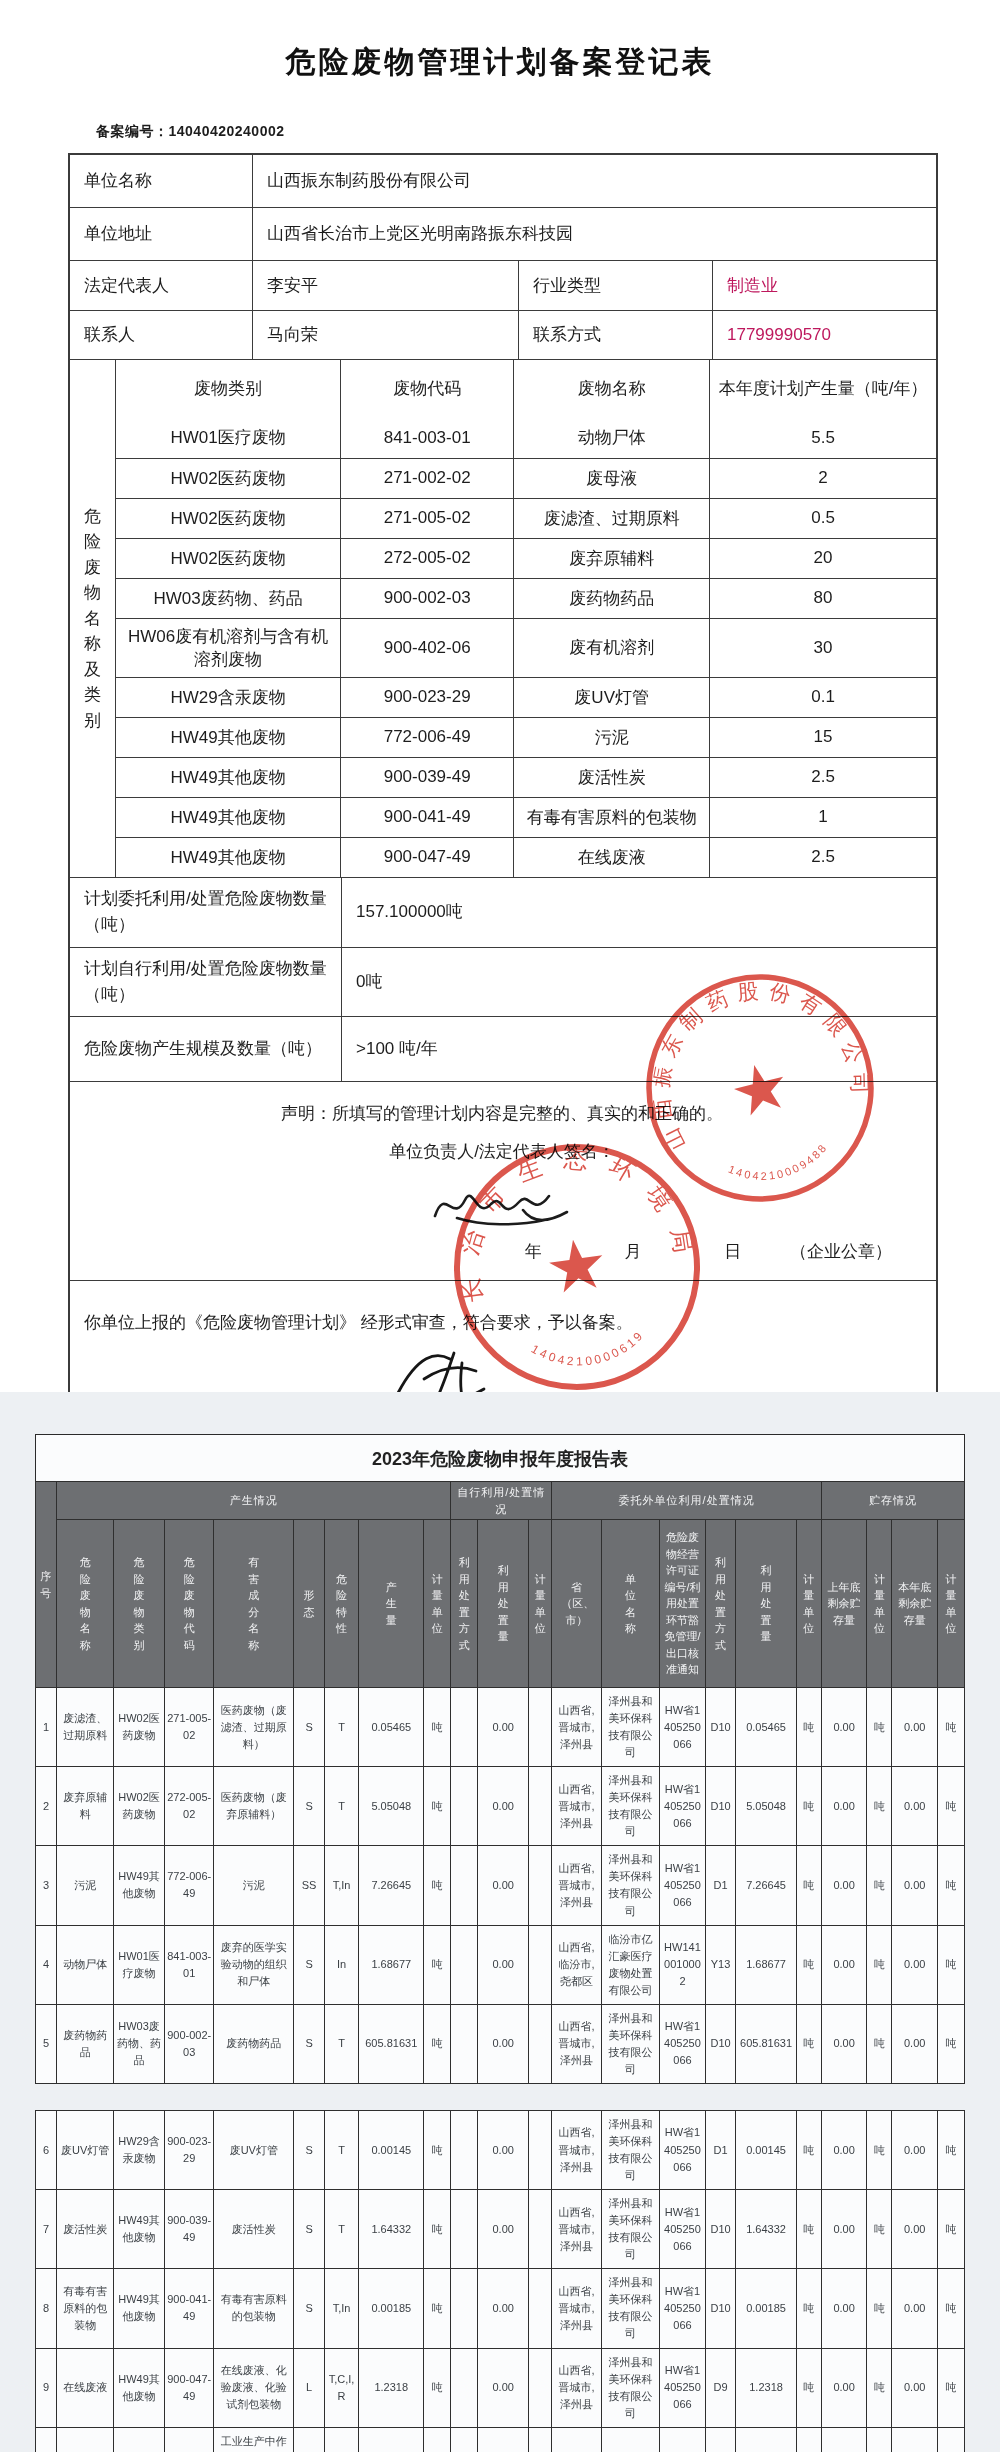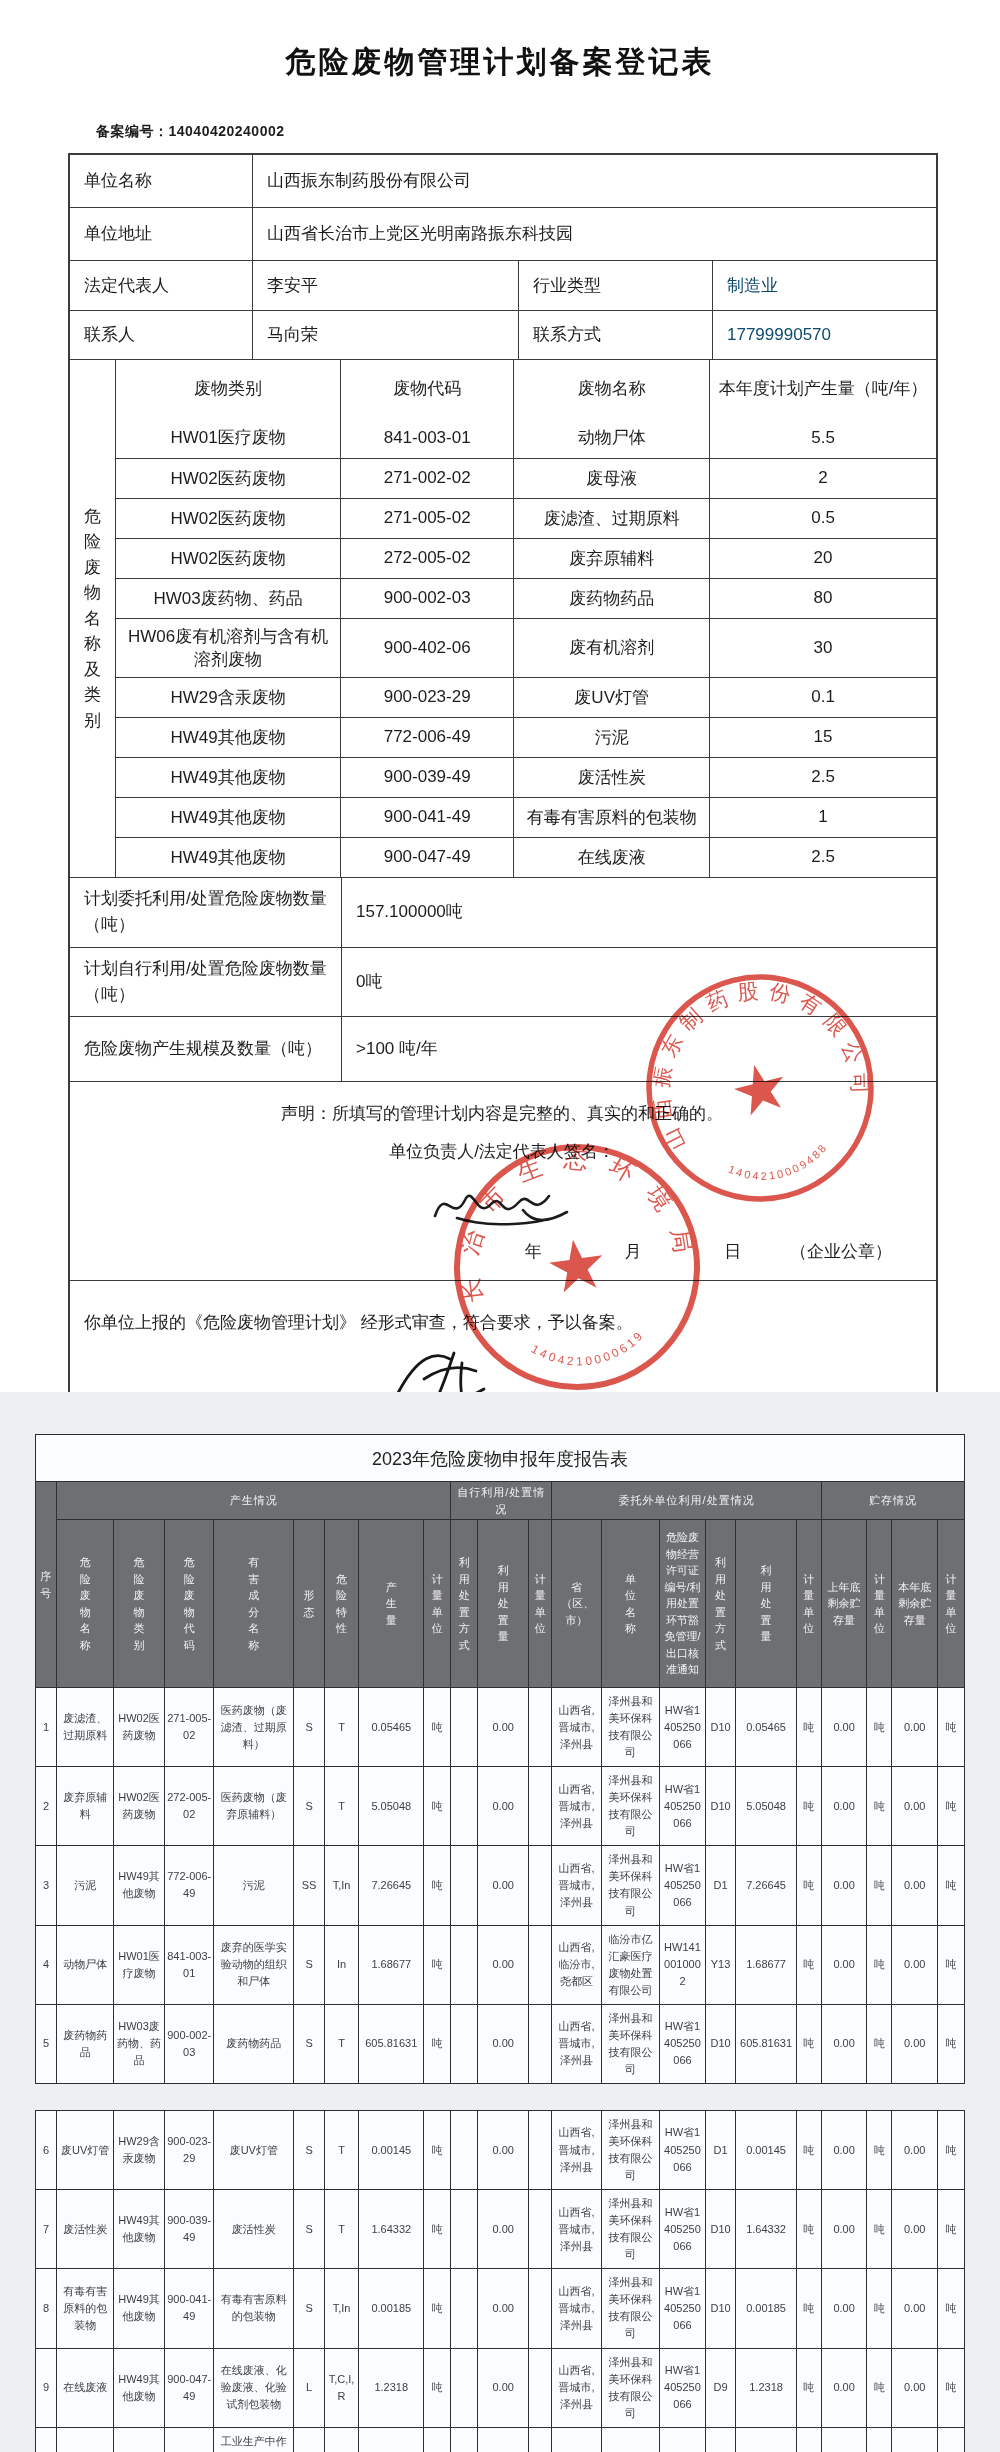--- a/index.html
+++ b/index.html
@@ -19,21 +19,21 @@
   .frow { display:flex; align-items:stretch; border-bottom:1.5px solid #3b3b3b; }
   .frow:last-child { border-bottom:none; }
   .fcell { border-right:1.5px solid #3b3b3b; padding:8px 14px; display:flex; align-items:center; font-size:17px; line-height:1.4; }
   .fcell:last-child { border-right:none; }
   .lab  { width:183px; flex:none; }
   .val  { flex:1; }
   .val2 { width:266px; flex:none; }
   .lab2 { width:194px; flex:none; }
   .lab3 { width:272px; flex:none; line-height:1.55; }
   .h52 { min-height:52px; } .h49 { min-height:49px; } .h48 { min-height:48px; } .h64 { min-height:64px; }
-  .light { color:#0c4a6e; }
+  .light { color:#be185d; }
 
   
   .waste { display:flex; align-items:stretch; }
   .waste-label { width:46px; flex:none; border-right:1.5px solid #3b3b3b;
     display:flex; align-items:center; justify-content:center; text-align:center;
     font-size:17px; line-height:1.5; padding:6px 15px; }
   .waste-table { flex:1; border-collapse:collapse; table-layout:fixed; font-size:17px; }
   .waste-table th, .waste-table td { border:1.5px solid #3b3b3b; text-align:center; vertical-align:middle; padding:6px 4px; font-weight:normal; }
   .waste-table th { height:58px; line-height:1.45; }
   .waste-table td { height:40px; }
@@ -57,21 +57,21 @@
   .r10-dates .dline .d { margin-left:72px; }
   .r10-dates .dline .note { margin-left:40px; }
 
   
   .seal { position:absolute; mix-blend-mode:multiply; opacity:0.85; }
   .seal-company { left:640px; top:968px; width:240px; height:240px; color:#d5392e; transform:rotate(-14deg); }
   .seal-dept { left:448px; top:1138px; width:258px; height:258px; color:#d5392e; transform:rotate(-8deg); }
 
   
   .sheet2 { position:relative; width:1000px; height:1060px; background:#edf0f3; padding:42px 32px 28px; }
-  .report-title { text-align:center; font-size:18px; font-weight:normal; color:#222;
+  .report-title { text-align:center; font-size:18px; font-weight:bold; color:#222;
     background:#fbfcfd; border:1.5px solid #2a2a2a; border-bottom:none; width:930px; margin:0 auto; padding:12px 0 10px; }
   .rtable { width:930px; margin:0 auto; border-collapse:collapse; table-layout:fixed;
     background:#fbfcfd; font-size:11px; border:1.5px solid #2a2a2a; }
   .rtable th, .rtable td { border:1px solid #2f2f2f; text-align:center; vertical-align:middle; word-break:break-all; }
   .rtable th { background:#6d6f72; color:#f2f3f4; font-weight:normal; padding:3px 1px; line-height:1.5; }
   .rtable .group-row th { height:24px; padding:2px; letter-spacing:1px; }
   .rtable .cols-row th { height:168px; }
   .rtable td { padding:5px 2px; color:#3a3f44; line-height:1.55; background:#fbfcfd; }
   .vt  { display:inline-block; width:1.1em; line-height:1.5; }
   .wt2 { display:inline-block; width:2.8em; line-height:1.5; }

